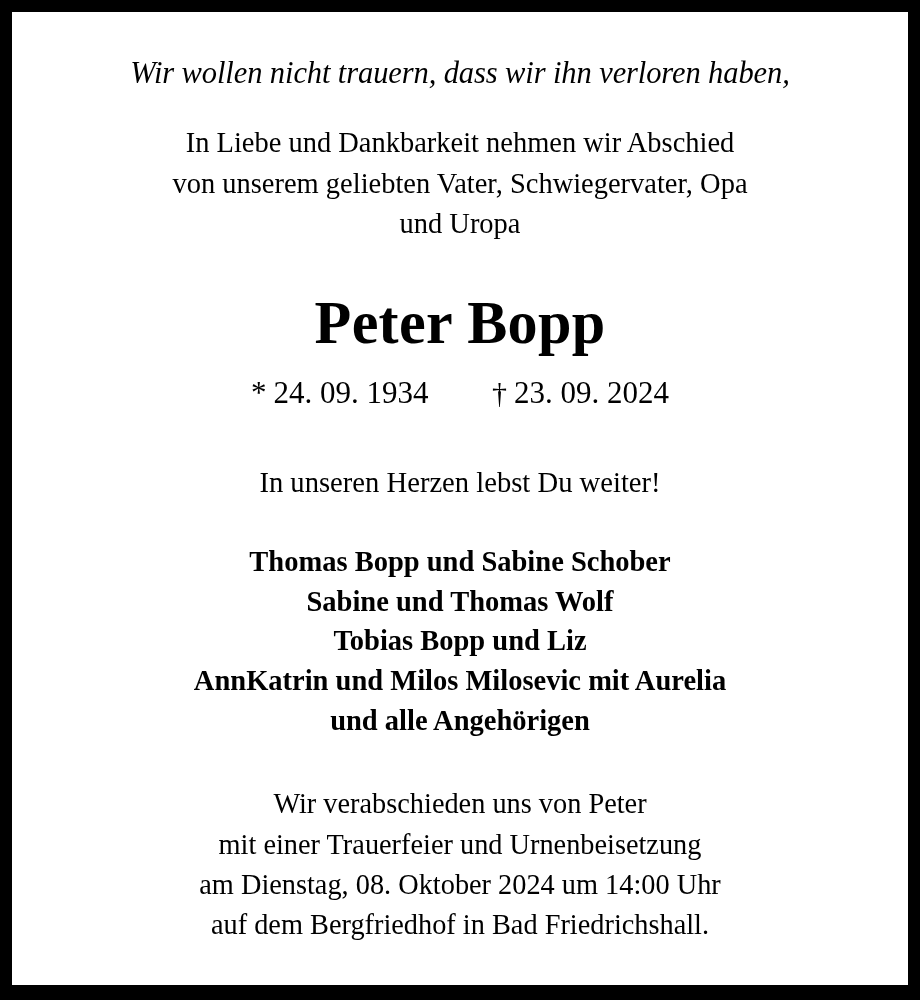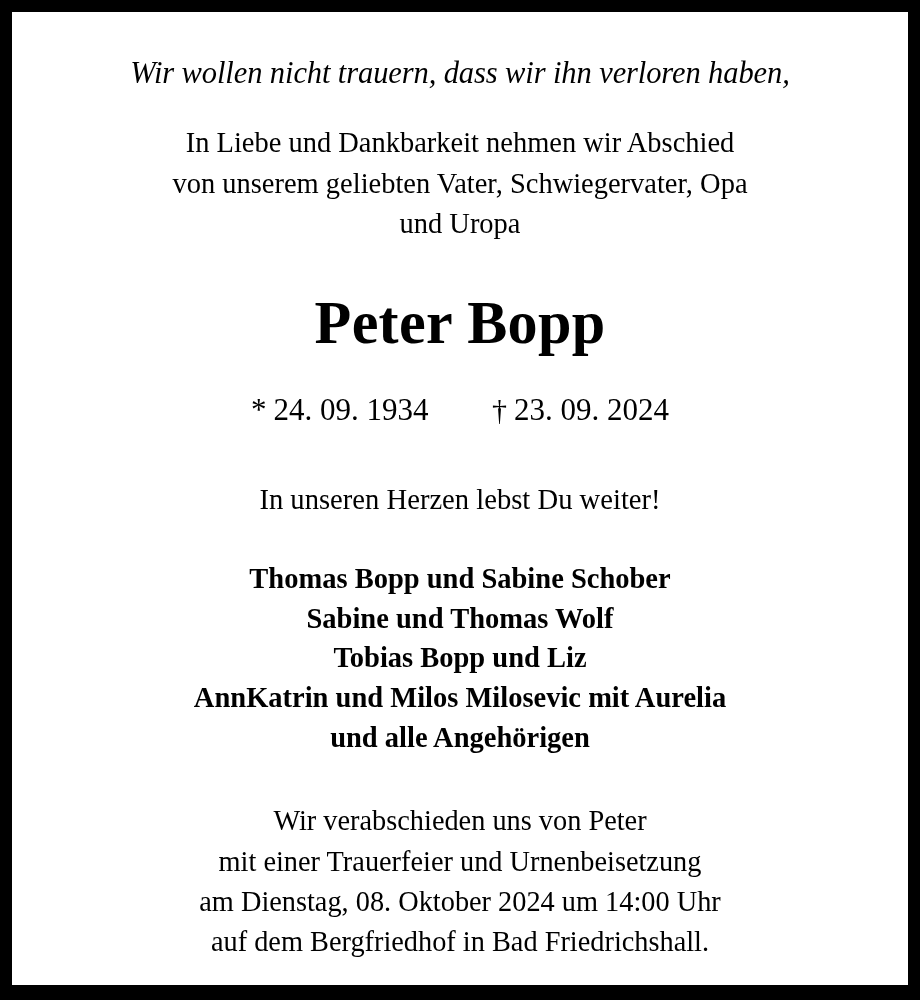--- a/index.html
+++ b/index.html
@@ -63,21 +63,21 @@
     font-weight: 700;
     line-height: 1.05;
     letter-spacing: 0.3px;
     white-space: nowrap;
     transform: scaleX(0.97);
     transform-origin: center top;
   }
 
   
   .life-dates {
-    margin-top: 36px;
+    margin-top: 19px;
     font-size: 31px;
     line-height: 1.2;
     white-space: nowrap;
   }
   .life-dates .date-item { display: inline-block; }
   .life-dates .date-gap { display: inline-block; width: 48px; }
   .life-dates .symbol { display: inline-block; margin-right: 7px; }
   .life-dates .symbol.death { font-size: 30px; }
 
   

